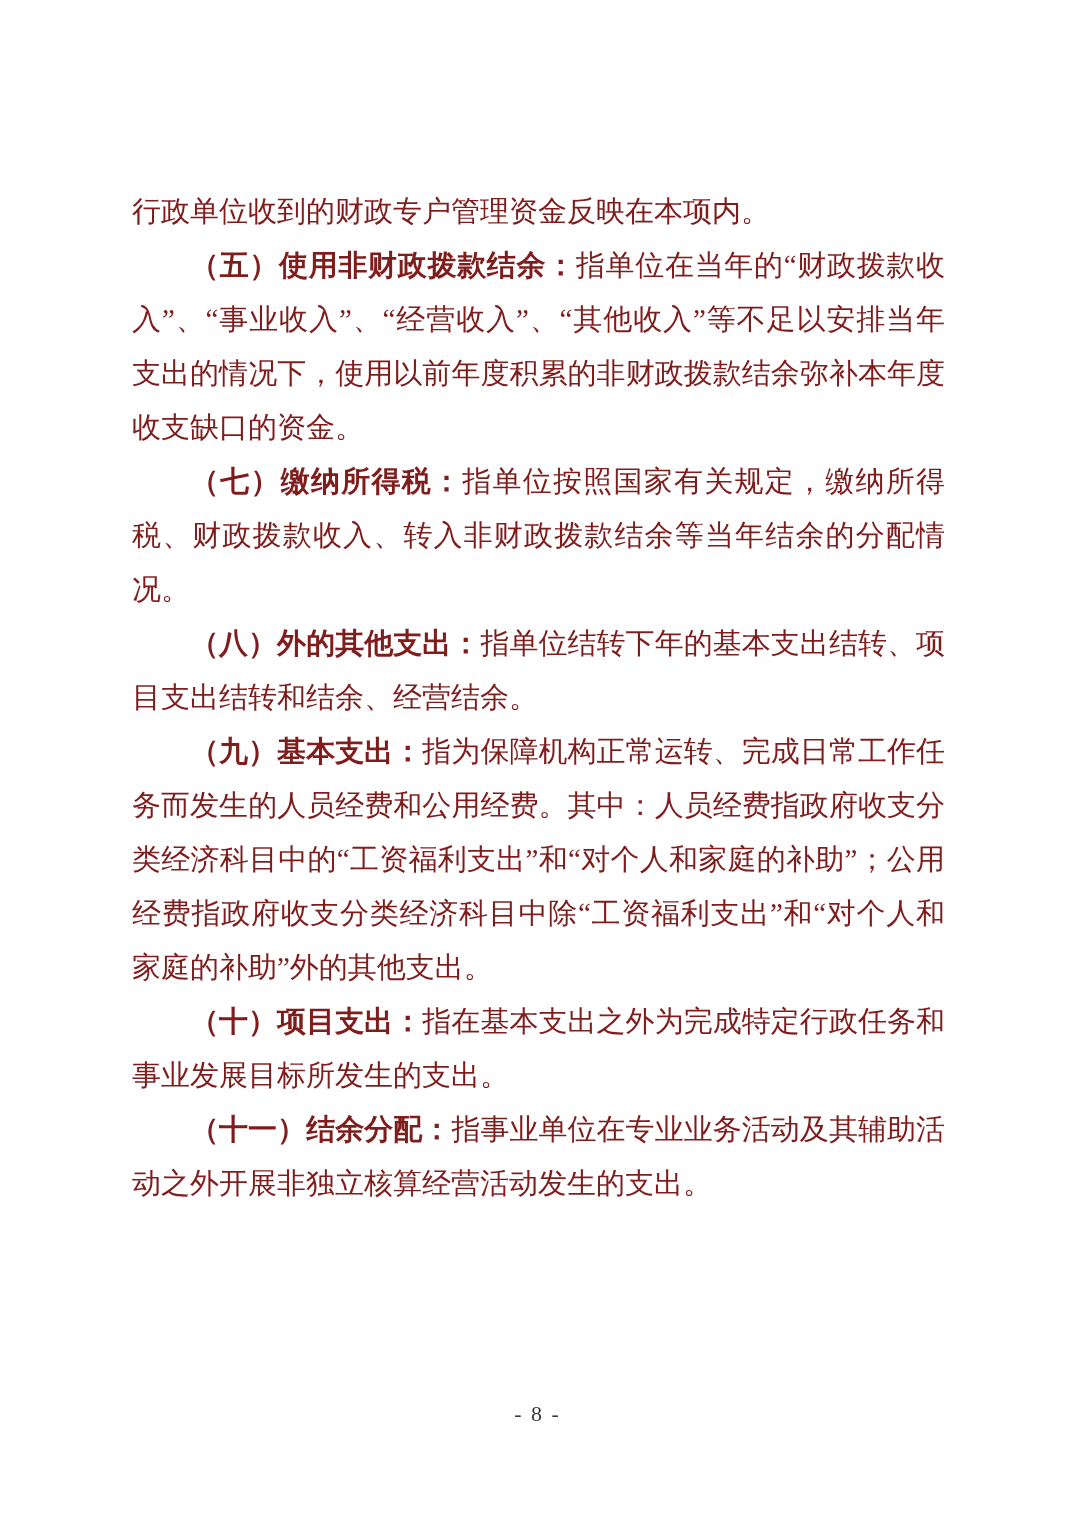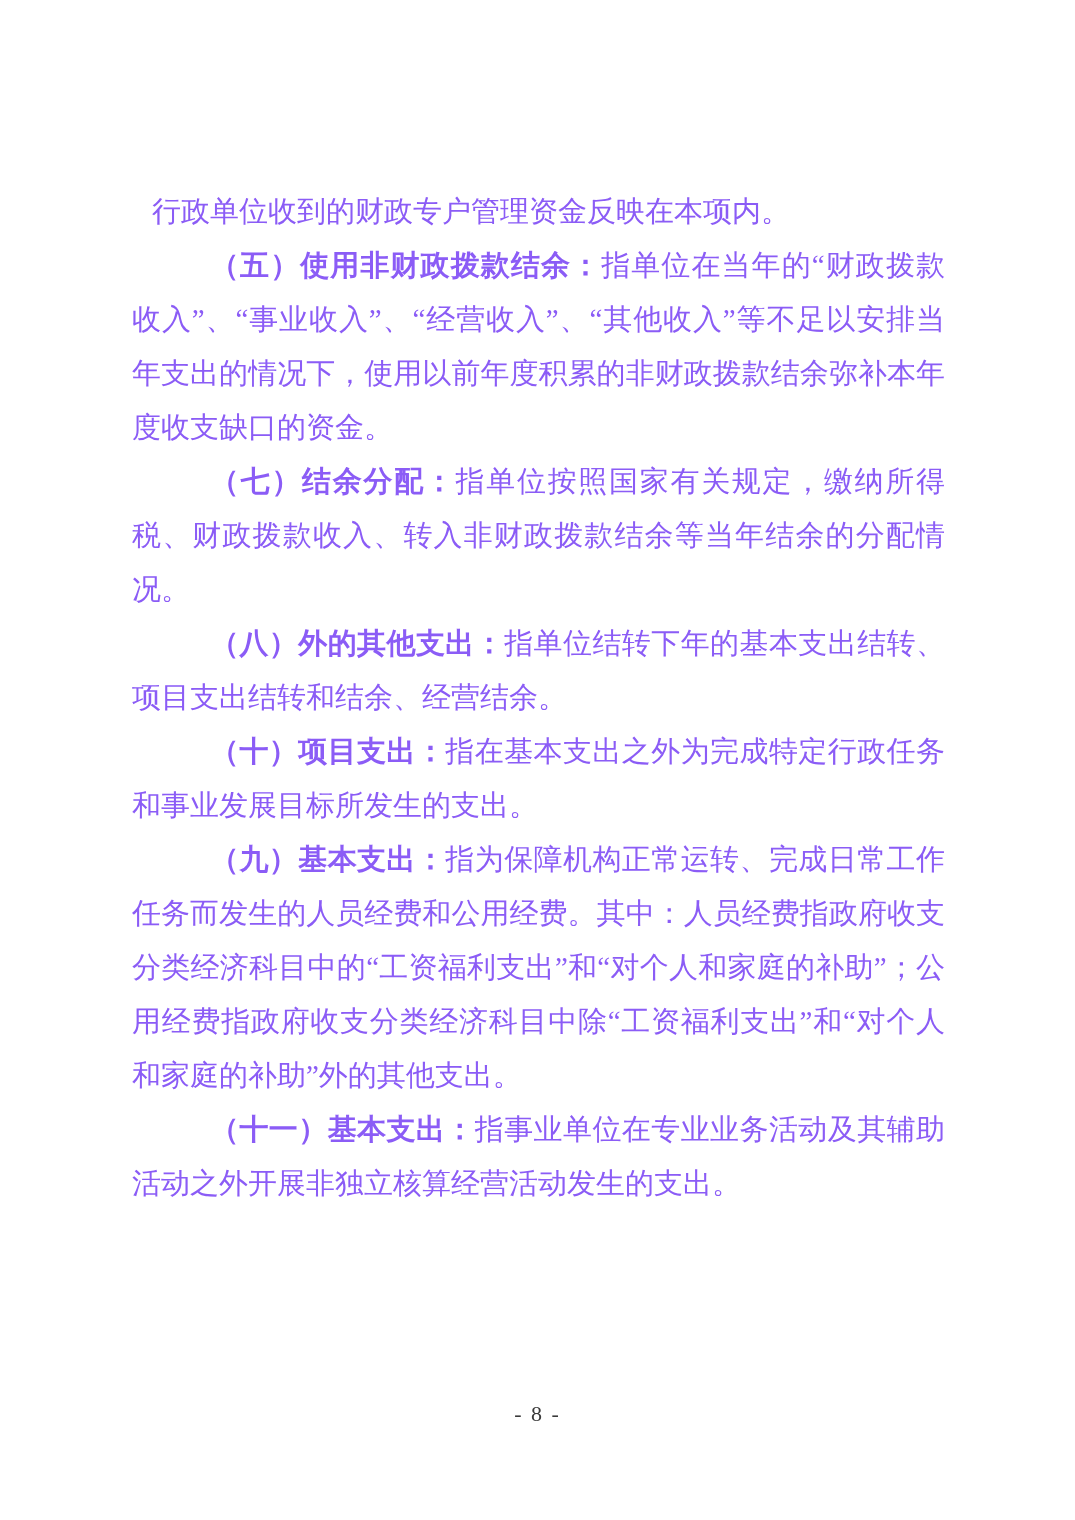--- a/index.html
+++ b/index.html
@@ -28,48 +28,47 @@
   }
   .para {
     margin: 0;
     padding: 0;
   }
   .para.indented {
     text-indent: 2em;
   }
   .para .lead {
     font-weight: 700;
-    margin-left: 20px;
   }
   .footer {
     position: absolute;
     left: 0;
     top: 1401px;
     width: 1075px;
     text-align: center;
     font-size: 22px;
     color: #3a3a3a;
     letter-spacing: 2px;
   }
 </style>
 </head>
 <body>
 
 <div class="page" style="background: rgb(255, 255, 255);">
-  <div class="content" style="color: #8b5cf6;">
+  <div class="content" style="color: #7f1d1d;">
   <p class="para"><span class="lead"></span><span class="body-text">行政单位收到的财政专户管理资金反映在本项内。</span></p>
 
   <p class="para indented"><span class="lead">（五）使用非财政拨款结余：</span><span class="body-text">指单位在当年的“财政拨款收入”、“事业收入”、“经营收入”、“其他收入”等不足以安排当年支出的情况下，使用以前年度积累的非财政拨款结余弥补本年度收支缺口的资金。</span></p>
 
 
-  <p class="para indented"><span class="lead">（七）结余分配：</span><span class="body-text">指单位按照国家有关规定，缴纳所得税、财政拨款收入、转入非财政拨款结余等当年结余的分配情况。</span></p>
+  <p class="para indented"><span class="lead">（七）缴纳所得税：</span><span class="body-text">指单位按照国家有关规定，缴纳所得税、财政拨款收入、转入非财政拨款结余等当年结余的分配情况。</span></p>
 
   <p class="para indented"><span class="lead">（八）外的其他支出：</span><span class="body-text">指单位结转下年的基本支出结转、项目支出结转和结余、经营结余。</span></p>
 
+  <p class="para indented"><span class="lead">（九）基本支出：</span><span class="body-text">指为保障机构正常运转、完成日常工作任务而发生的人员经费和公用经费。其中：人员经费指政府收支分类经济科目中的“工资福利支出”和“对个人和家庭的补助”；公用经费指政府收支分类经济科目中除“工资福利支出”和“对个人和家庭的补助”外的其他支出。</span></p>
+
   <p class="para indented"><span class="lead">（十）项目支出：</span><span class="body-text">指在基本支出之外为完成特定行政任务和事业发展目标所发生的支出。</span></p>
 
-  <p class="para indented"><span class="lead">（九）基本支出：</span><span class="body-text">指为保障机构正常运转、完成日常工作任务而发生的人员经费和公用经费。其中：人员经费指政府收支分类经济科目中的“工资福利支出”和“对个人和家庭的补助”；公用经费指政府收支分类经济科目中除“工资福利支出”和“对个人和家庭的补助”外的其他支出。</span></p>
-
-  <p class="para indented"><span class="lead">（十一）基本支出：</span><span class="body-text">指事业单位在专业业务活动及其辅助活动之外开展非独立核算经营活动发生的支出。</span></p>
+  <p class="para indented"><span class="lead">（十一）结余分配：</span><span class="body-text">指事业单位在专业业务活动及其辅助活动之外开展非独立核算经营活动发生的支出。</span></p>
 
 </div>
   <div class="footer">- 8 -</div>
 </div>
 
 </body></html>

